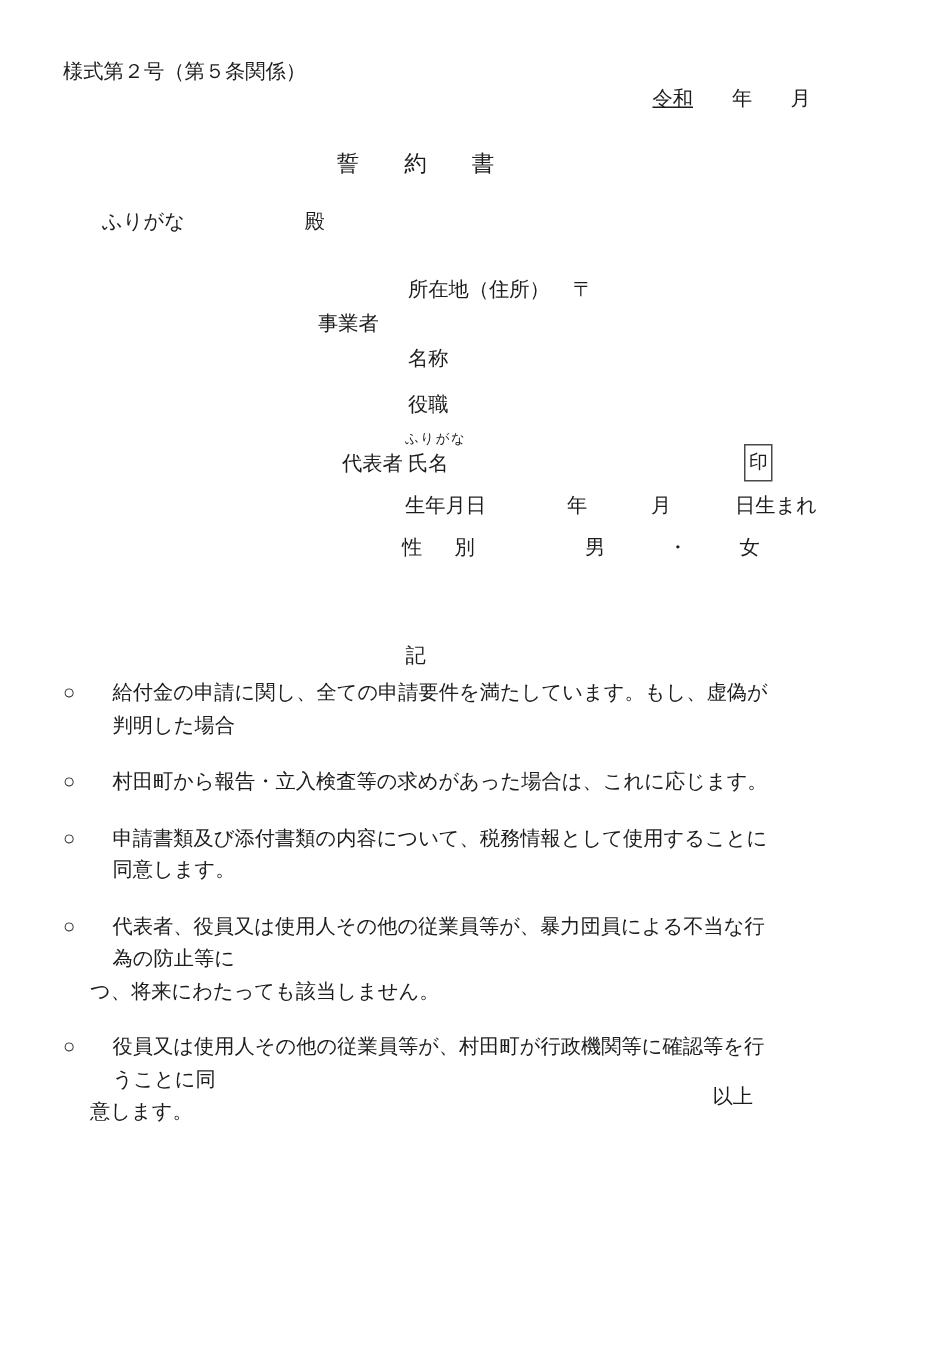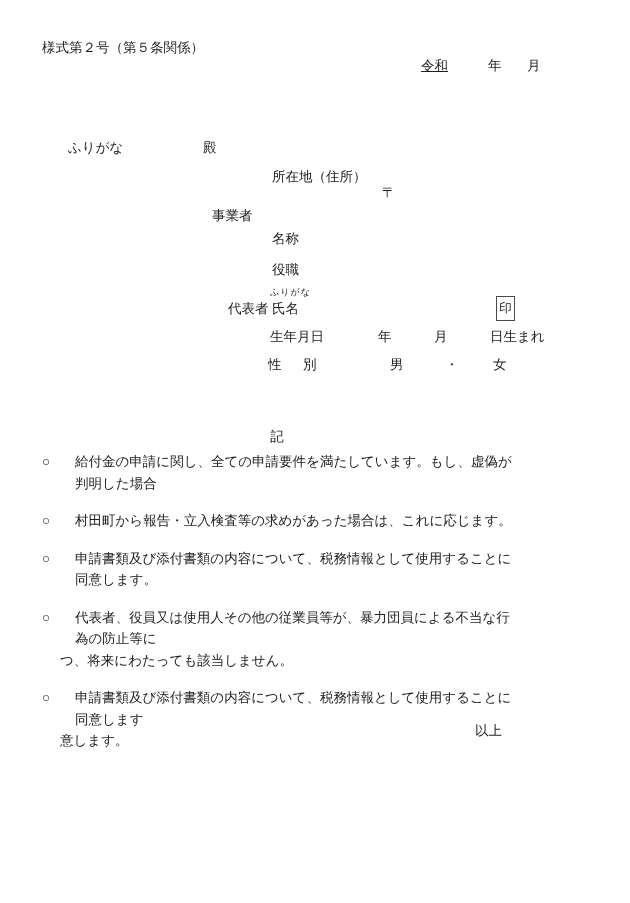--- a/index.html
+++ b/index.html
@@ -57,34 +57,35 @@
   }
 </style>
 </head>
 <body>
 
 <div class="page">
 
   <div class="abs" style="left:42px; top:39px;">様式第２号（第５条関係）</div>
 
   <div>
-    <span class="abs" style="left:421px; top:57px;text-decoration:underline;">令和</span>
+    <span class="abs" style="left:435px; top:57px;text-decoration:underline;">令和</span>
     <span class="abs" style="left:488px; top:57px;">年</span>
     <span class="abs" style="left:527px; top:57px;">月</span>
     <span class="abs" style="left:563px; top:57px;">日</span>
   </div>
 
+  <div class="doc-title">誓　　約　　書</div>
 
   <div>
     <span class="abs" style="left:68px; top:139px;">ふりがな</span>
     <span class="abs" style="left:203px; top:139px;">殿</span>
   </div>
 
   <div>
-    <span class="abs" style="left:272px; top:168px;">所在地（住所）</span>
+    <span class="abs" style="left:272px; top:184px;">所在地（住所）</span>
     <span class="abs" style="left:382px; top:184px;">〒</span>
 
     <span class="abs" style="left:212px; top:207px;">事業者</span>
 
     <span class="abs" style="left:272px; top:230px;">名称</span>
     <span class="abs" style="left:272px; top:261px;">役職</span>
 
     <span class="abs small" style="left:270px; top:286px;text-align:right;">ふりがな</span>
 
     <span class="abs" style="left:212px; top:300px;margin-left:16px;">代表者</span>
@@ -136,21 +137,21 @@
       <div class="b-first">
         <span class="marker">○</span>
         <span class="btext">代表者、役員又は使用人その他の従業員等が、暴力団員による不当な行為の防止等に</span>
       </div>
       <div class="b-cont">つ、将来にわたっても該当しません。</div>
     </div>
 
     <div class="bullet">
       <div class="b-first">
         <span class="marker">○</span>
-        <span class="btext">申請書類及び添付書類の内容について、税務情報として使用することに同意します</span>
+        <span class="btext">役員又は使用人その他の従業員等が、村田町が行政機関等に確認等を行うことに同</span>
       </div>
       <div class="b-cont">意します。</div>
     </div>
 
   </div>
 
   <div class="closing">以上</div>
 
 </div>
 

